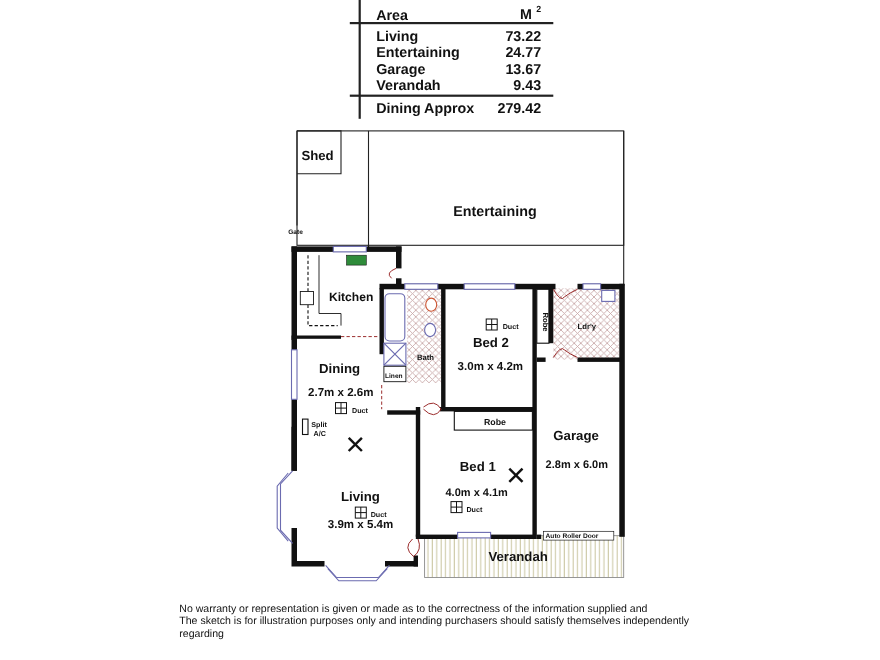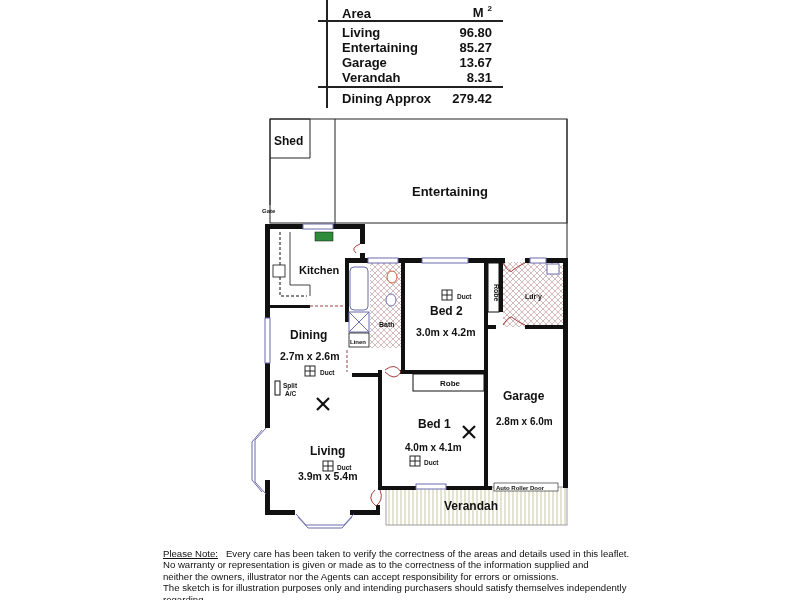--- a/index.html
+++ b/index.html
@@ -19,33 +19,33 @@
 
 <div class="area-table">
   <div class="vline"></div>
   <div class="area-row" style="top:5px;align-items:center;">
     <span>Area</span>
     <span><span>M</span><span class="sup">2</span></span>
   </div>
   <div class="hline" style="top:20px;"></div>
   <div class="area-row" style="top:25px;">
     <span>Living</span>
-      <span>96.80</span>
+      <span>73.22</span>
   </div>
   <div class="area-row" style="top:40px;">
     <span>Entertaining</span>
-      <span>85.27</span>
+      <span>24.77</span>
   </div>
   <div class="area-row" style="top:55px;">
     <span>Garage</span>
       <span>13.67</span>
   </div>
   <div class="area-row" style="top:70px;">
     <span>Verandah</span>
-      <span>8.31</span>
+      <span>9.43</span>
   </div>
   <div class="hline" style="top:86px;"></div>
   <div class="area-row" style="top:91px;">
     <span>Dining Approx</span>
       <span>279.42</span>
   </div>
 </div>
 
 <svg width="800" height="600" viewBox="0 0 800 600">
   <defs>
@@ -201,18 +201,16 @@
   <text class="lbl" x="405" y="451" font-size="10">4.0m x 4.1m</text>
   <text class="lbl" x="424" y="465" font-size="6.5">Duct</text>
   <text class="lbl" x="310" y="455" font-size="12">Living</text>
   <text class="lbl" x="337" y="470" font-size="6.5">Duct</text>
   <text class="lbl" x="298" y="480" font-size="10.5">3.9m x 5.4m</text>
   <text class="lbl" x="444" y="510" font-size="12">Verandah</text>
   <text class="lbl" x="496" y="489.5" font-size="6">Auto Roller Door</text>
 </svg>
 
 <div class="note">
-  <div><span class="u">Please Note:</span>&nbsp;&nbsp;&nbsp;<span>Every care has been taken to verify the correctness of the areas and details used in this leaflet.</span></div>
   <div>No warranty or representation is given or made as to the correctness of the information supplied and</div>
-  <div>neither the owners, illustrator nor the Agents can accept responsibility for errors or omissions.</div>
   <div>The sketch is for illustration purposes only and intending purchasers should satisfy themselves independently regarding</div>
 
 </div>
 
 </body></html>

